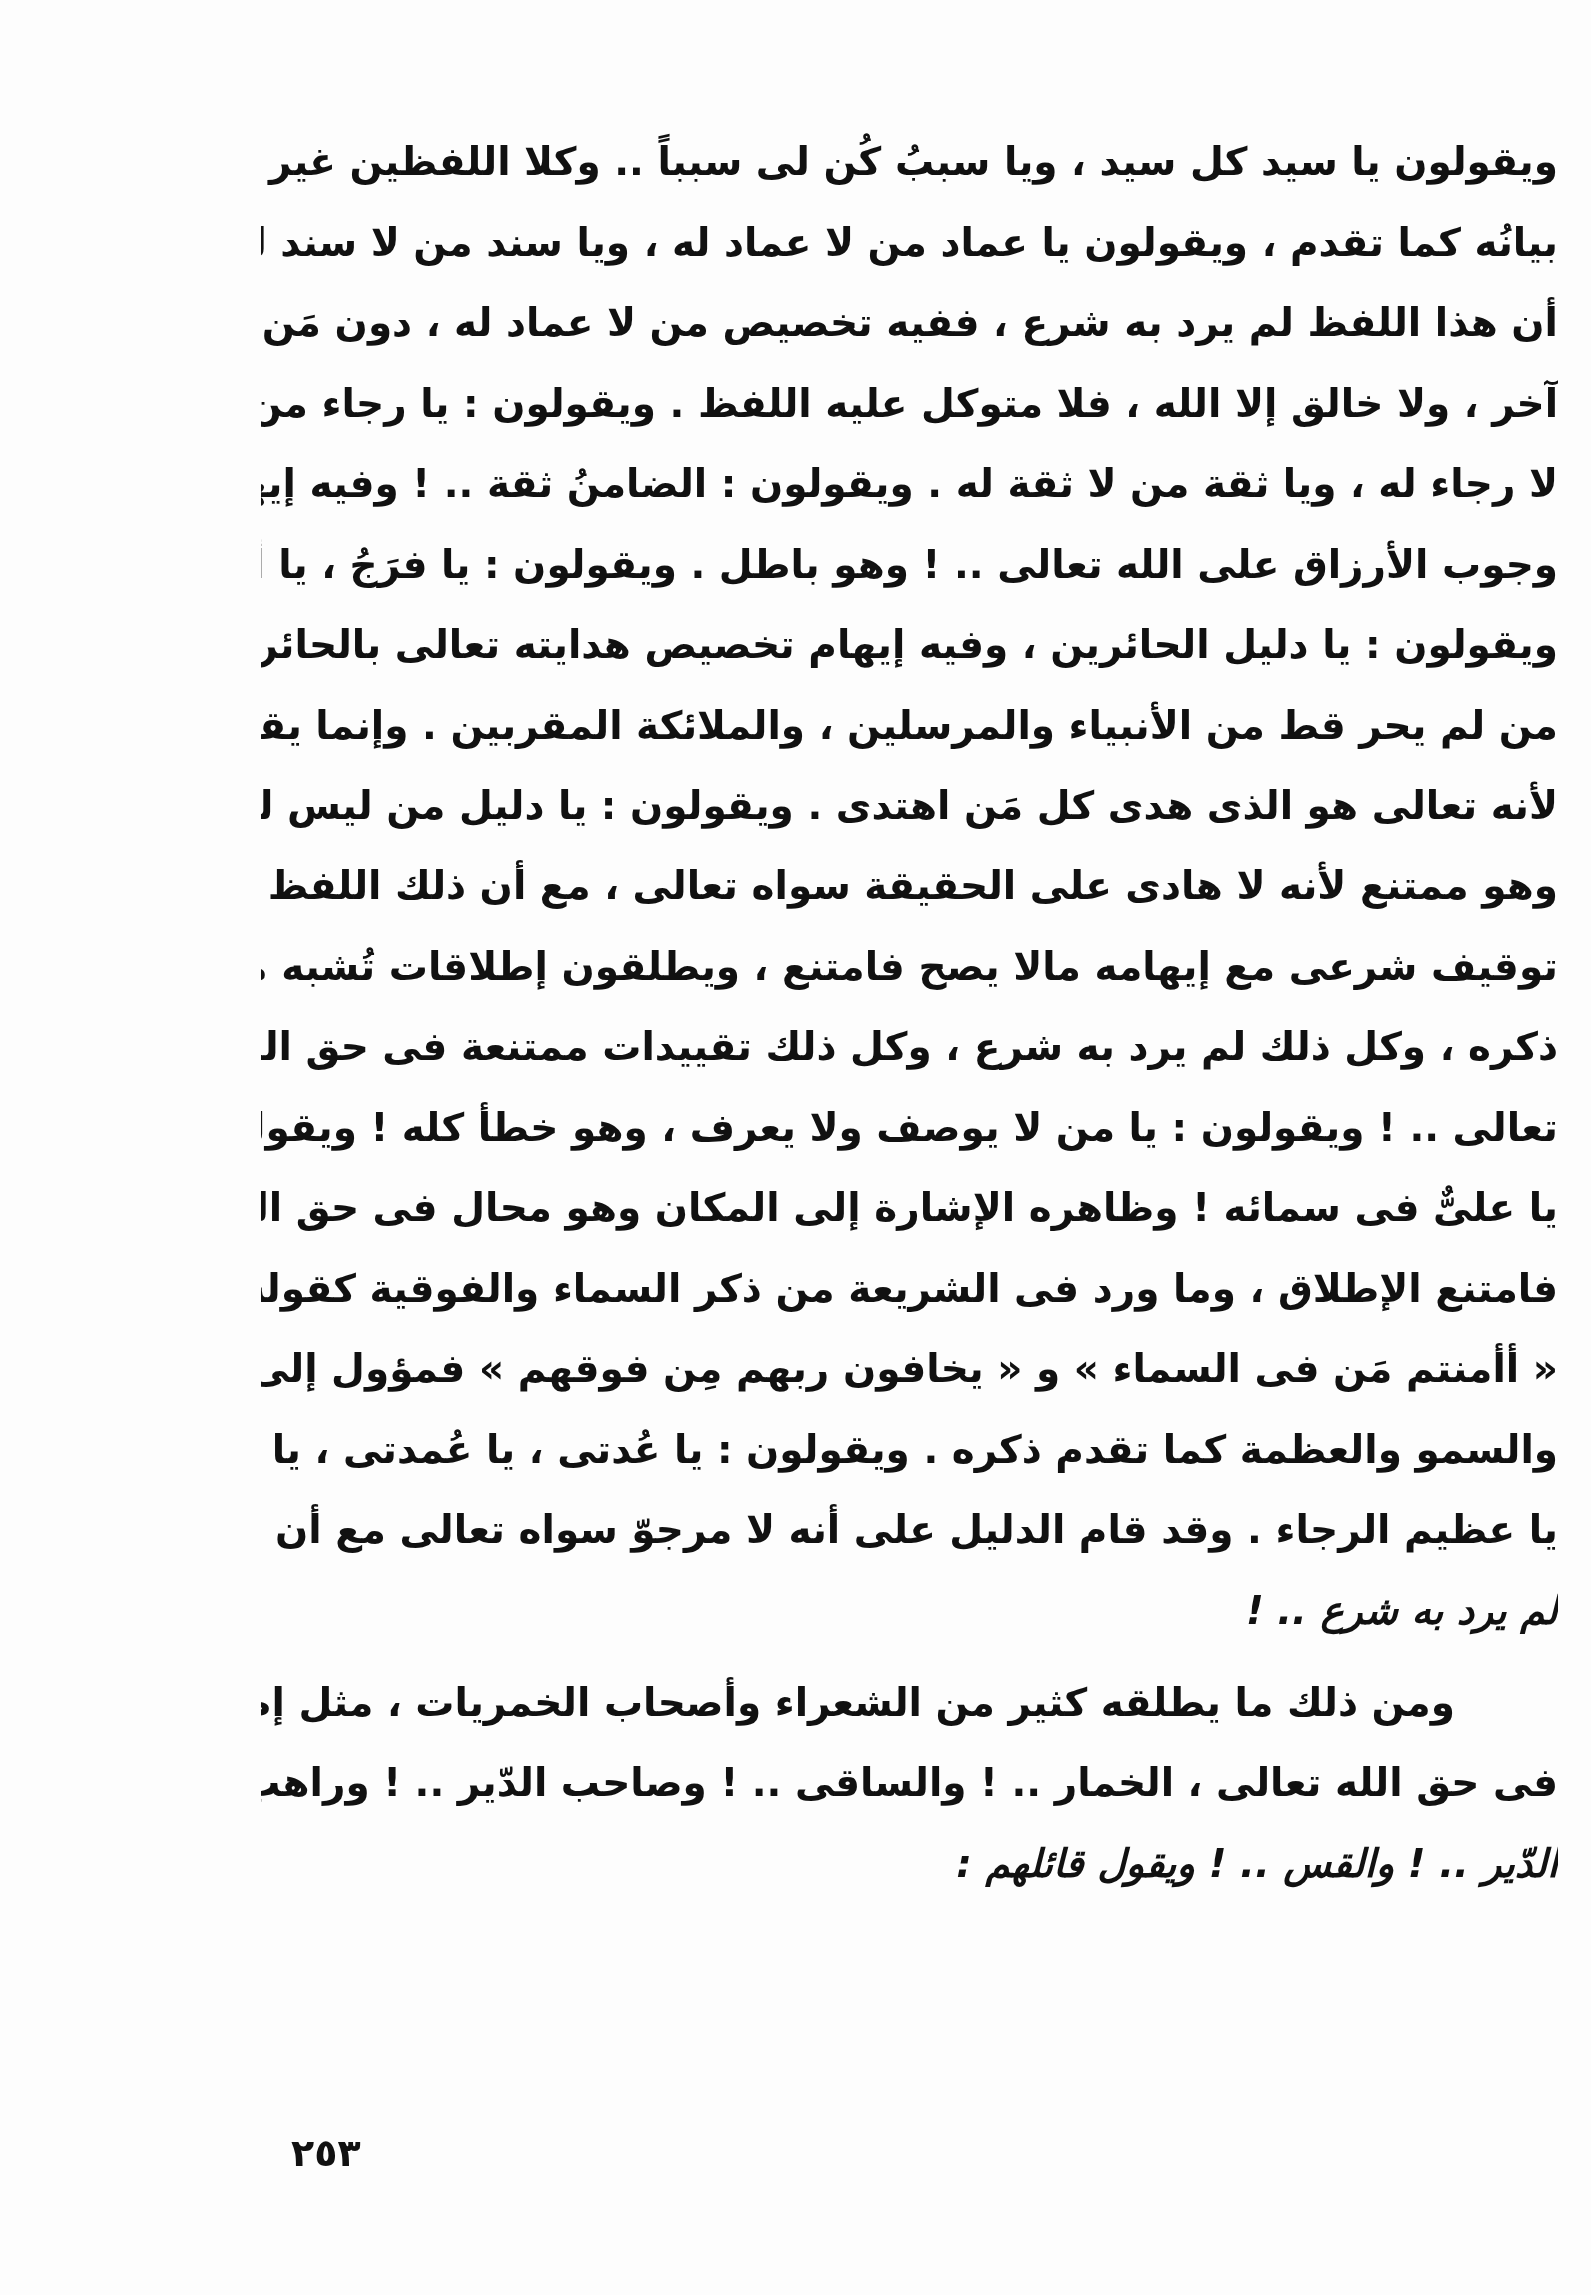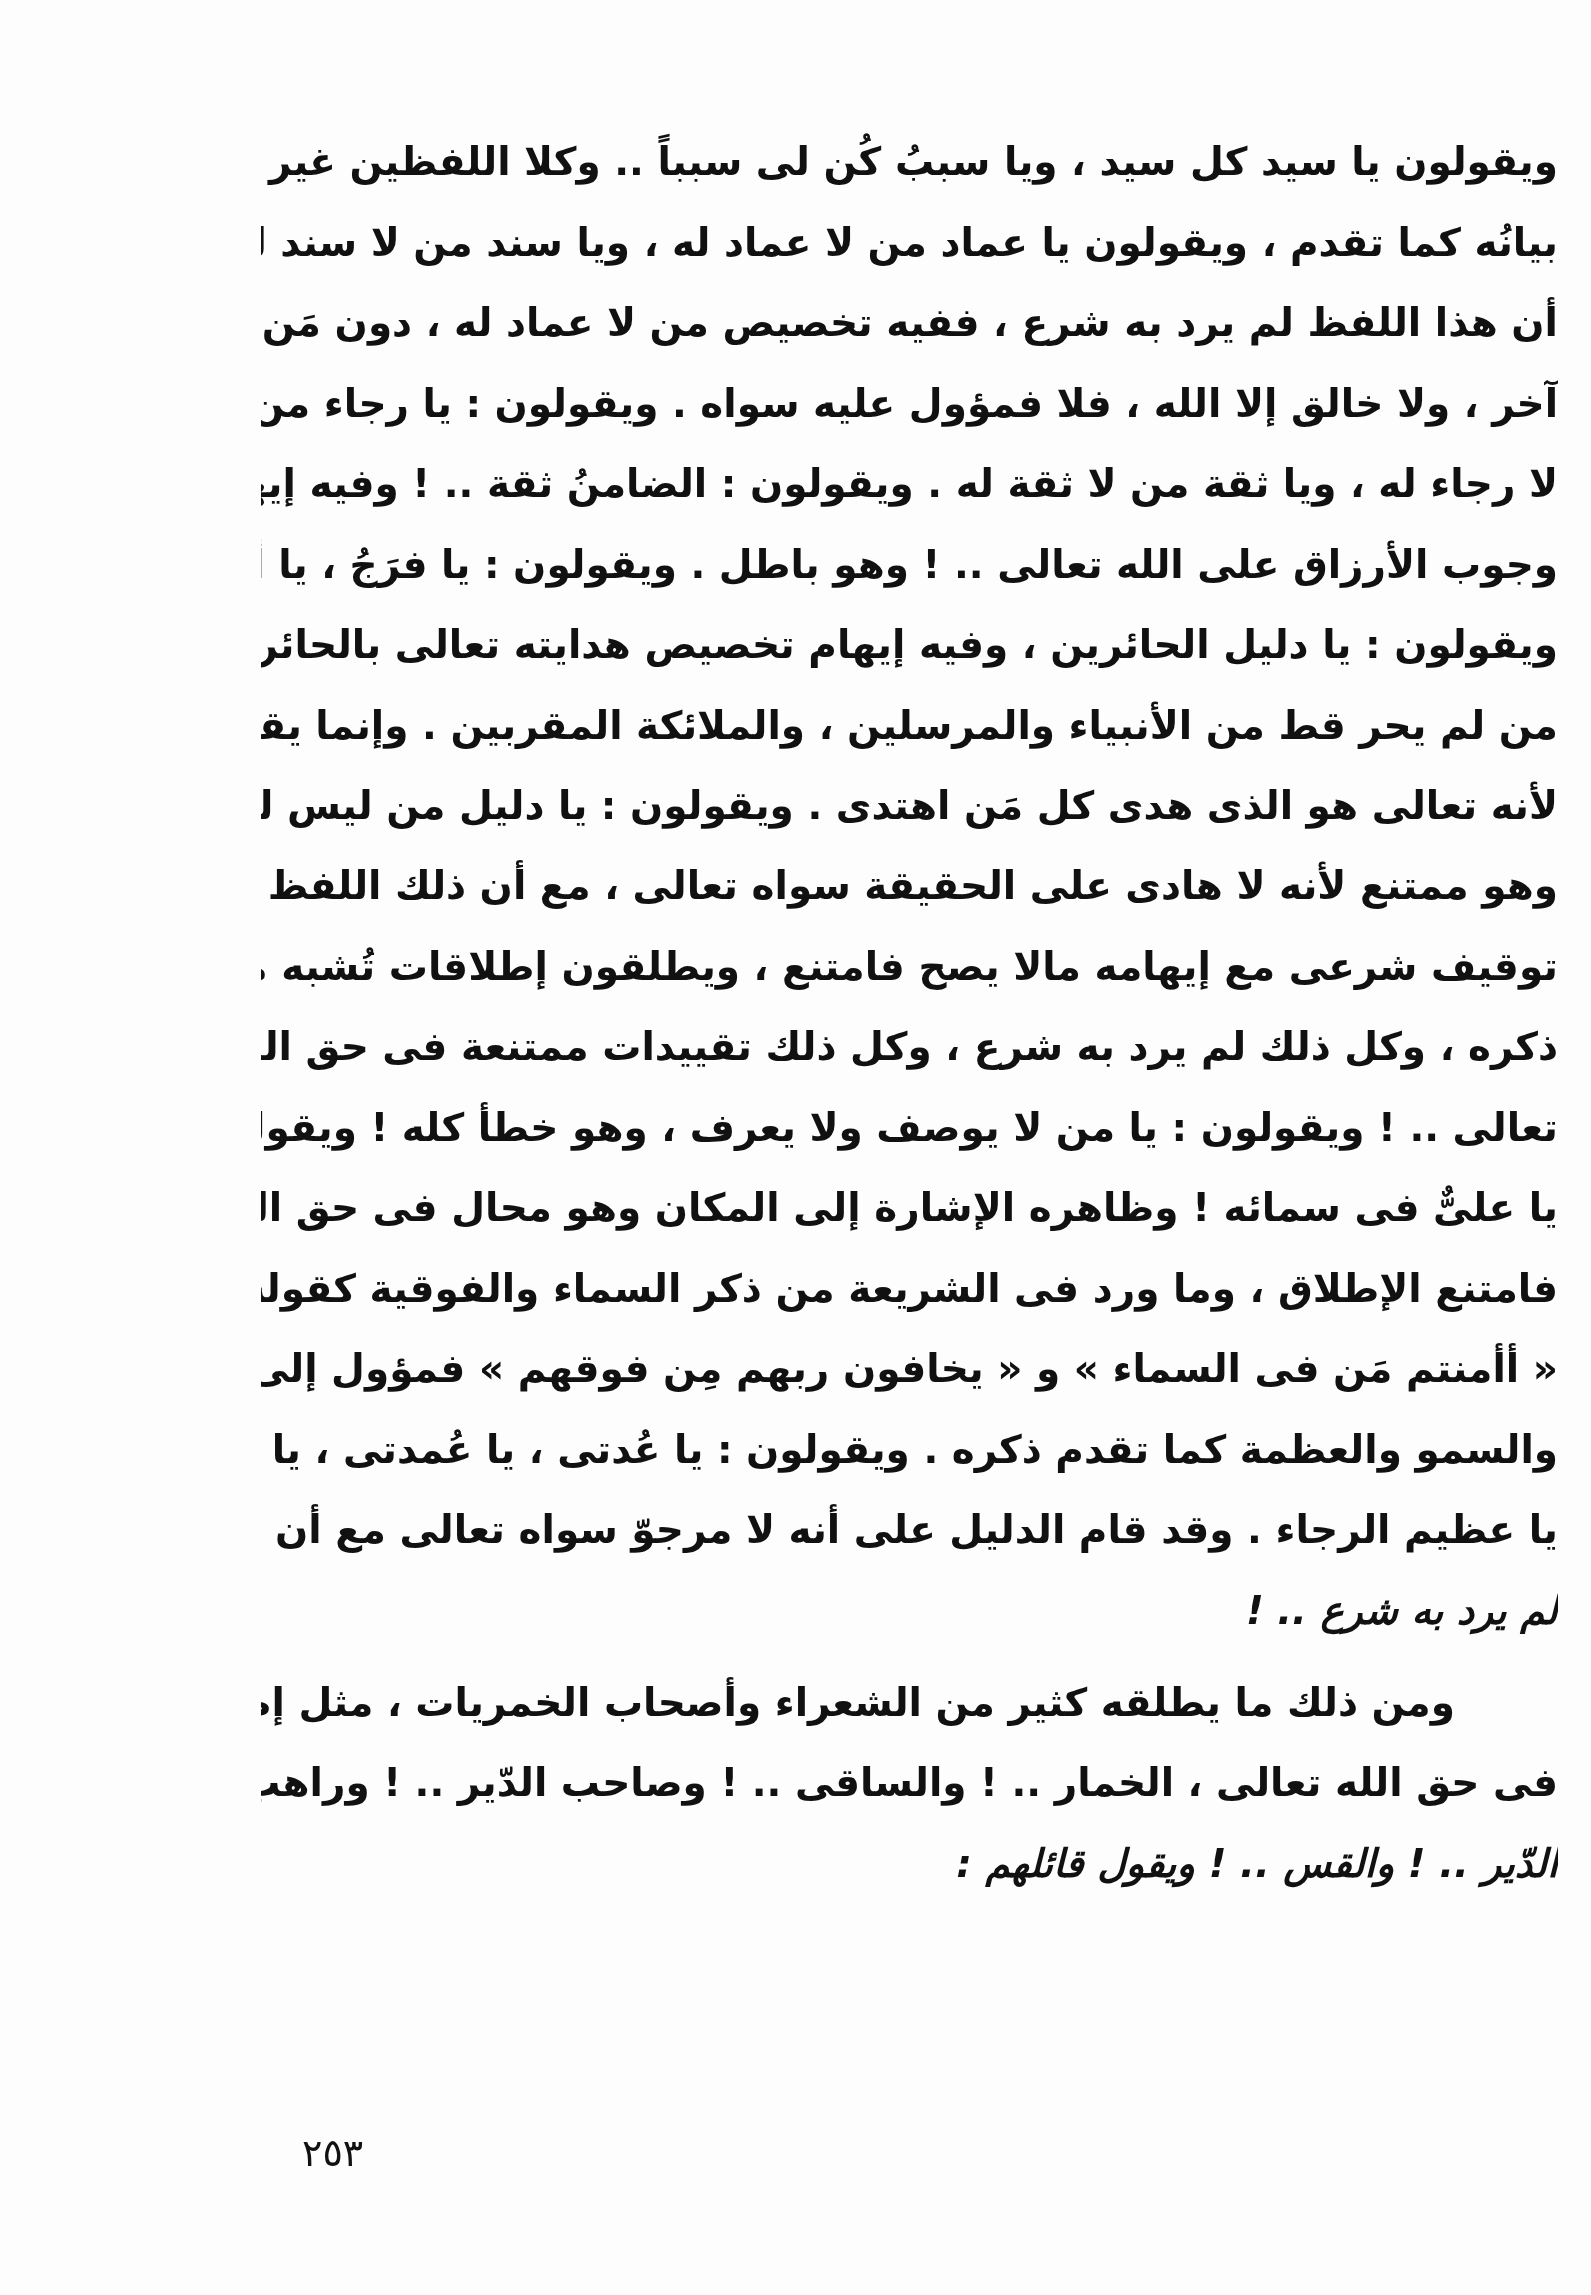--- a/index.html
+++ b/index.html
@@ -5,32 +5,32 @@
   html, body { margin:0; padding:0; background:#ffffff; }
   body { width:1592px; height:2295px; position:relative; overflow:hidden;
          font-family:"DejaVu Sans", sans-serif; color:#111; }
   .page { position:absolute; left:0; top:0; width:1592px; height:2295px; background:#fdfdfd; }
   .text-block { position:absolute; left:261px; top:0; width:1297px; direction:rtl; }
   .line { position:absolute; right:0; width:1297px; height:68px; line-height:68px;
           font-size:39px; font-weight:bold; text-align:justify; text-align-last:justify;
           white-space:nowrap; overflow:hidden; }
   .line.last { text-align-last:right;font-style:italic; }
   .line.indent { padding-right:103px; box-sizing:border-box; }
-  .page-number { position:absolute; left:302px; top:2131px; font-size:38px; font-weight:normal;
+  .page-number { position:absolute; left:291px; top:2131px; font-size:38px; font-weight:bold;
                  direction:rtl; }
 </style>
 </head>
 <body>
 
 <div class="page">
   <div class="text-block">
     <div class="line" style="top:128px">ويقولون يا سيد كل سيد ، ويا سببُ كُن لى سبباً .. وكلا اللفظين غير جائز</div>
     <div class="line" style="top:209px">بيانُه كما تقدم ، ويقولون يا عماد من لا عماد له ، ويا سند من لا سند له ، ومع</div>
     <div class="line" style="top:289px">أن هذا اللفظ لم يرد به شرع ، ففيه تخصيص من لا عماد له ، دون مَن له عماد</div>
-    <div class="line" style="top:370px">آخر ، ولا خالق إلا الله ، فلا فمؤول عليه سواه . ويقولون : يا رجاء من</div>
+    <div class="line" style="top:370px">آخر ، ولا خالق إلا الله ، فلا متوكل عليه اللفظ . ويقولون : يا رجاء من</div>
     <div class="line" style="top:450px">لا رجاء له ، ويا ثقة من لا ثقة له . ويقولون : الضامنُ ثقة .. ! وفيه إيهام</div>
     <div class="line" style="top:531px">وجوب الأرزاق على الله تعالى .. ! وهو باطل . ويقولون : يا فرَجُ ، يا أمانُ .</div>
     <div class="line" style="top:611px">ويقولون : يا دليل الحائرين ، وفيه إيهام تخصيص هدايته تعالى بالحائرين ، دون</div>
     <div class="line" style="top:692px">من لم يحر قط من الأنبياء والمرسلين ، والملائكة المقربين . وإنما يقال : يا هادٍ ،</div>
     <div class="line" style="top:772px">لأنه تعالى هو الذى هدى كل مَن اهتدى . ويقولون : يا دليل من ليس له دليل .</div>
     <div class="line" style="top:852px">وهو ممتنع لأنه لا هادى على الحقيقة سواه تعالى ، مع أن ذلك اللفظ لم يرد به</div>
     <div class="line" style="top:933px">توقيف شرعى مع إيهامه مالا يصح فامتنع ، ويطلقون إطلاقات تُشبه ما تقدم</div>
     <div class="line" style="top:1013px">ذكره ، وكل ذلك لم يرد به شرع ، وكل ذلك تقييدات ممتنعة فى حق الله</div>
     <div class="line" style="top:1094px">تعالى .. ! ويقولون : يا من لا يوصف ولا يعرف ، وهو خطأ كله ! ويقولون :</div>
     <div class="line" style="top:1174px">يا علىٌّ فى سمائه ! وظاهره الإشارة إلى المكان وهو محال فى حق الله سبحانه ،</div>

